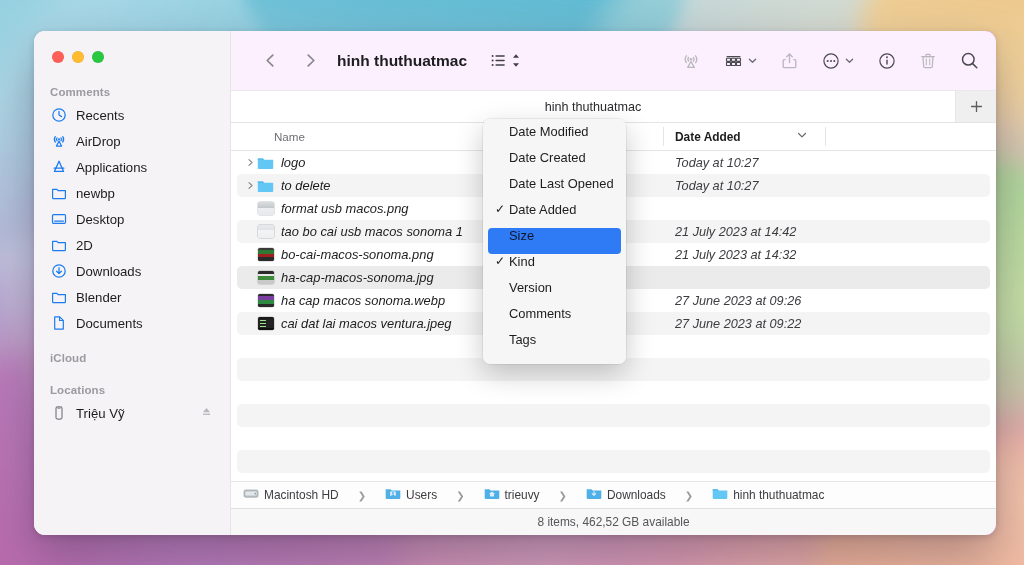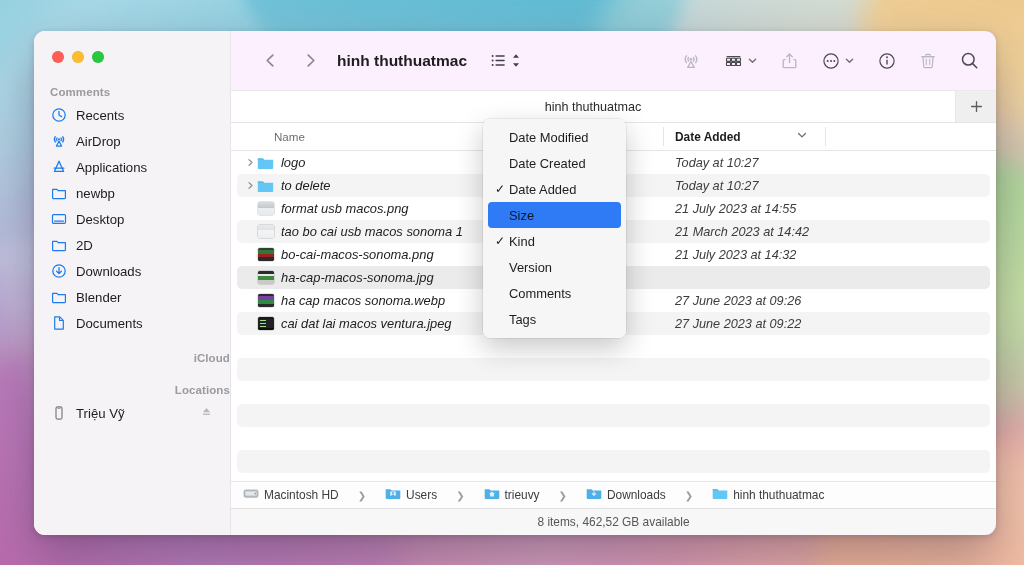--- a/index.html
+++ b/index.html
@@ -87,21 +87,21 @@
   .traffic{ display:flex; gap:8px; padding:11px 0 0 18px; }
   .tl{ width:12px; height:12px; border-radius:50%; }
   .tl-r{ background:#ff5f57; box-shadow:inset 0 0 0 .5px rgba(0,0,0,.08);}
   .tl-y{ background:#febc2e; box-shadow:inset 0 0 0 .5px rgba(0,0,0,.08);}
   .tl-g{ background:#28c840; box-shadow:inset 0 0 0 .5px rgba(0,0,0,.08);}
 
   .sb-section{
     font-size:11.5px; font-weight:700; color:#9b9aa0;
     padding:0 0 4px 16px; margin-top:23px; letter-spacing:.1px;
   }
-  .sb-section.tight{ margin-top:16px;text-align:right; }
+  .sb-section.tight{ margin-top:16px; }
   .sb-item{
     display:flex; align-items:center; gap:9px;
     height:26px; margin:0 8px; padding-left:8px;
     border-radius:6px; font-size:13.2px; color:#1d1d1f;
     position:relative;
   }
   .sb-ic{ width:17px; height:17px; flex:0 0 17px; display:flex; align-items:center; justify-content:center; }
   .sb-ic svg{ display:block; }
   .sb-eject{ position:absolute; right:9px; top:50%; transform:translateY(-50%); opacity:.45; }
 
@@ -204,21 +204,21 @@
   #menu{
     position:absolute; left:449px; top:88px; width:143px;
     background:rgba(246,246,246,.96);
     backdrop-filter:blur(28px);
     border-radius:7px;
     box-shadow:0 10px 28px rgba(0,0,0,.22), 0 0 0 .5px rgba(0,0,0,.13);
     padding:5px 0 6px 0;
     z-index:60;
   }
   .mi{
-    height:26px; display:flex; align-items:center;
+    height:26px; display:flex; align-items:flex-start;
     font-size:12.9px; color:#1d1d1f;
     padding-left:7px; margin:0 5px; border-radius:4px;
   }
   .mi .tick{ width:14px; flex:0 0 14px; font-size:12px; color:#1d1d1f; }
   .mi.sel{ background:#2f7bf6; color:#0f172a; }
   .mi.sel .tick{ color:#fff; }
 </style>
 </head>
 <body>
 
@@ -557,32 +557,31 @@
       </div>
 
       <div class="row">
         <div class="cell-name">
           <span class="disclose"></span>
           <span class="ficon">
               <span class="th th-a"></span>
             </span>
           <span class="fname">format usb macos.png</span>
         </div>
-        <div class="cell-date">21 July 2023 at 14:55</div>
       </div>
 
       <div class="row alt">
         <div class="cell-name">
           <span class="disclose"></span>
           <span class="ficon">
               <span class="th th-b"></span>
             </span>
           <span class="fname">tao bo cai usb macos sonoma 1</span>
         </div>
-        <div class="cell-date">21 March 2023 at 14:42</div>
+        <div class="cell-date">21 July 2023 at 14:42</div>
       </div>
 
       <div class="row">
         <div class="cell-name">
           <span class="disclose"></span>
           <span class="ficon">
               <span class="th th-c"></span>
             </span>
           <span class="fname">bo-cai-macos-sonoma.png</span>
         </div>
@@ -687,20 +686,24 @@
   <div id="menu">
     <div class="mi">
       <span class="tick"></span>
       <span>Date Modified</span>
     </div>
     <div class="mi">
       <span class="tick"></span>
       <span>Date Created</span>
     </div>
     <div class="mi">
+      <span class="tick"></span>
+      <span>Date Last Opened</span>
+    </div>
+    <div class="mi">
       <span class="tick">✓</span>
       <span>Date Added</span>
     </div>
     <div class="mi sel">
       <span class="tick"></span>
       <span>Size</span>
     </div>
     <div class="mi">
       <span class="tick">✓</span>
       <span>Kind</span>

